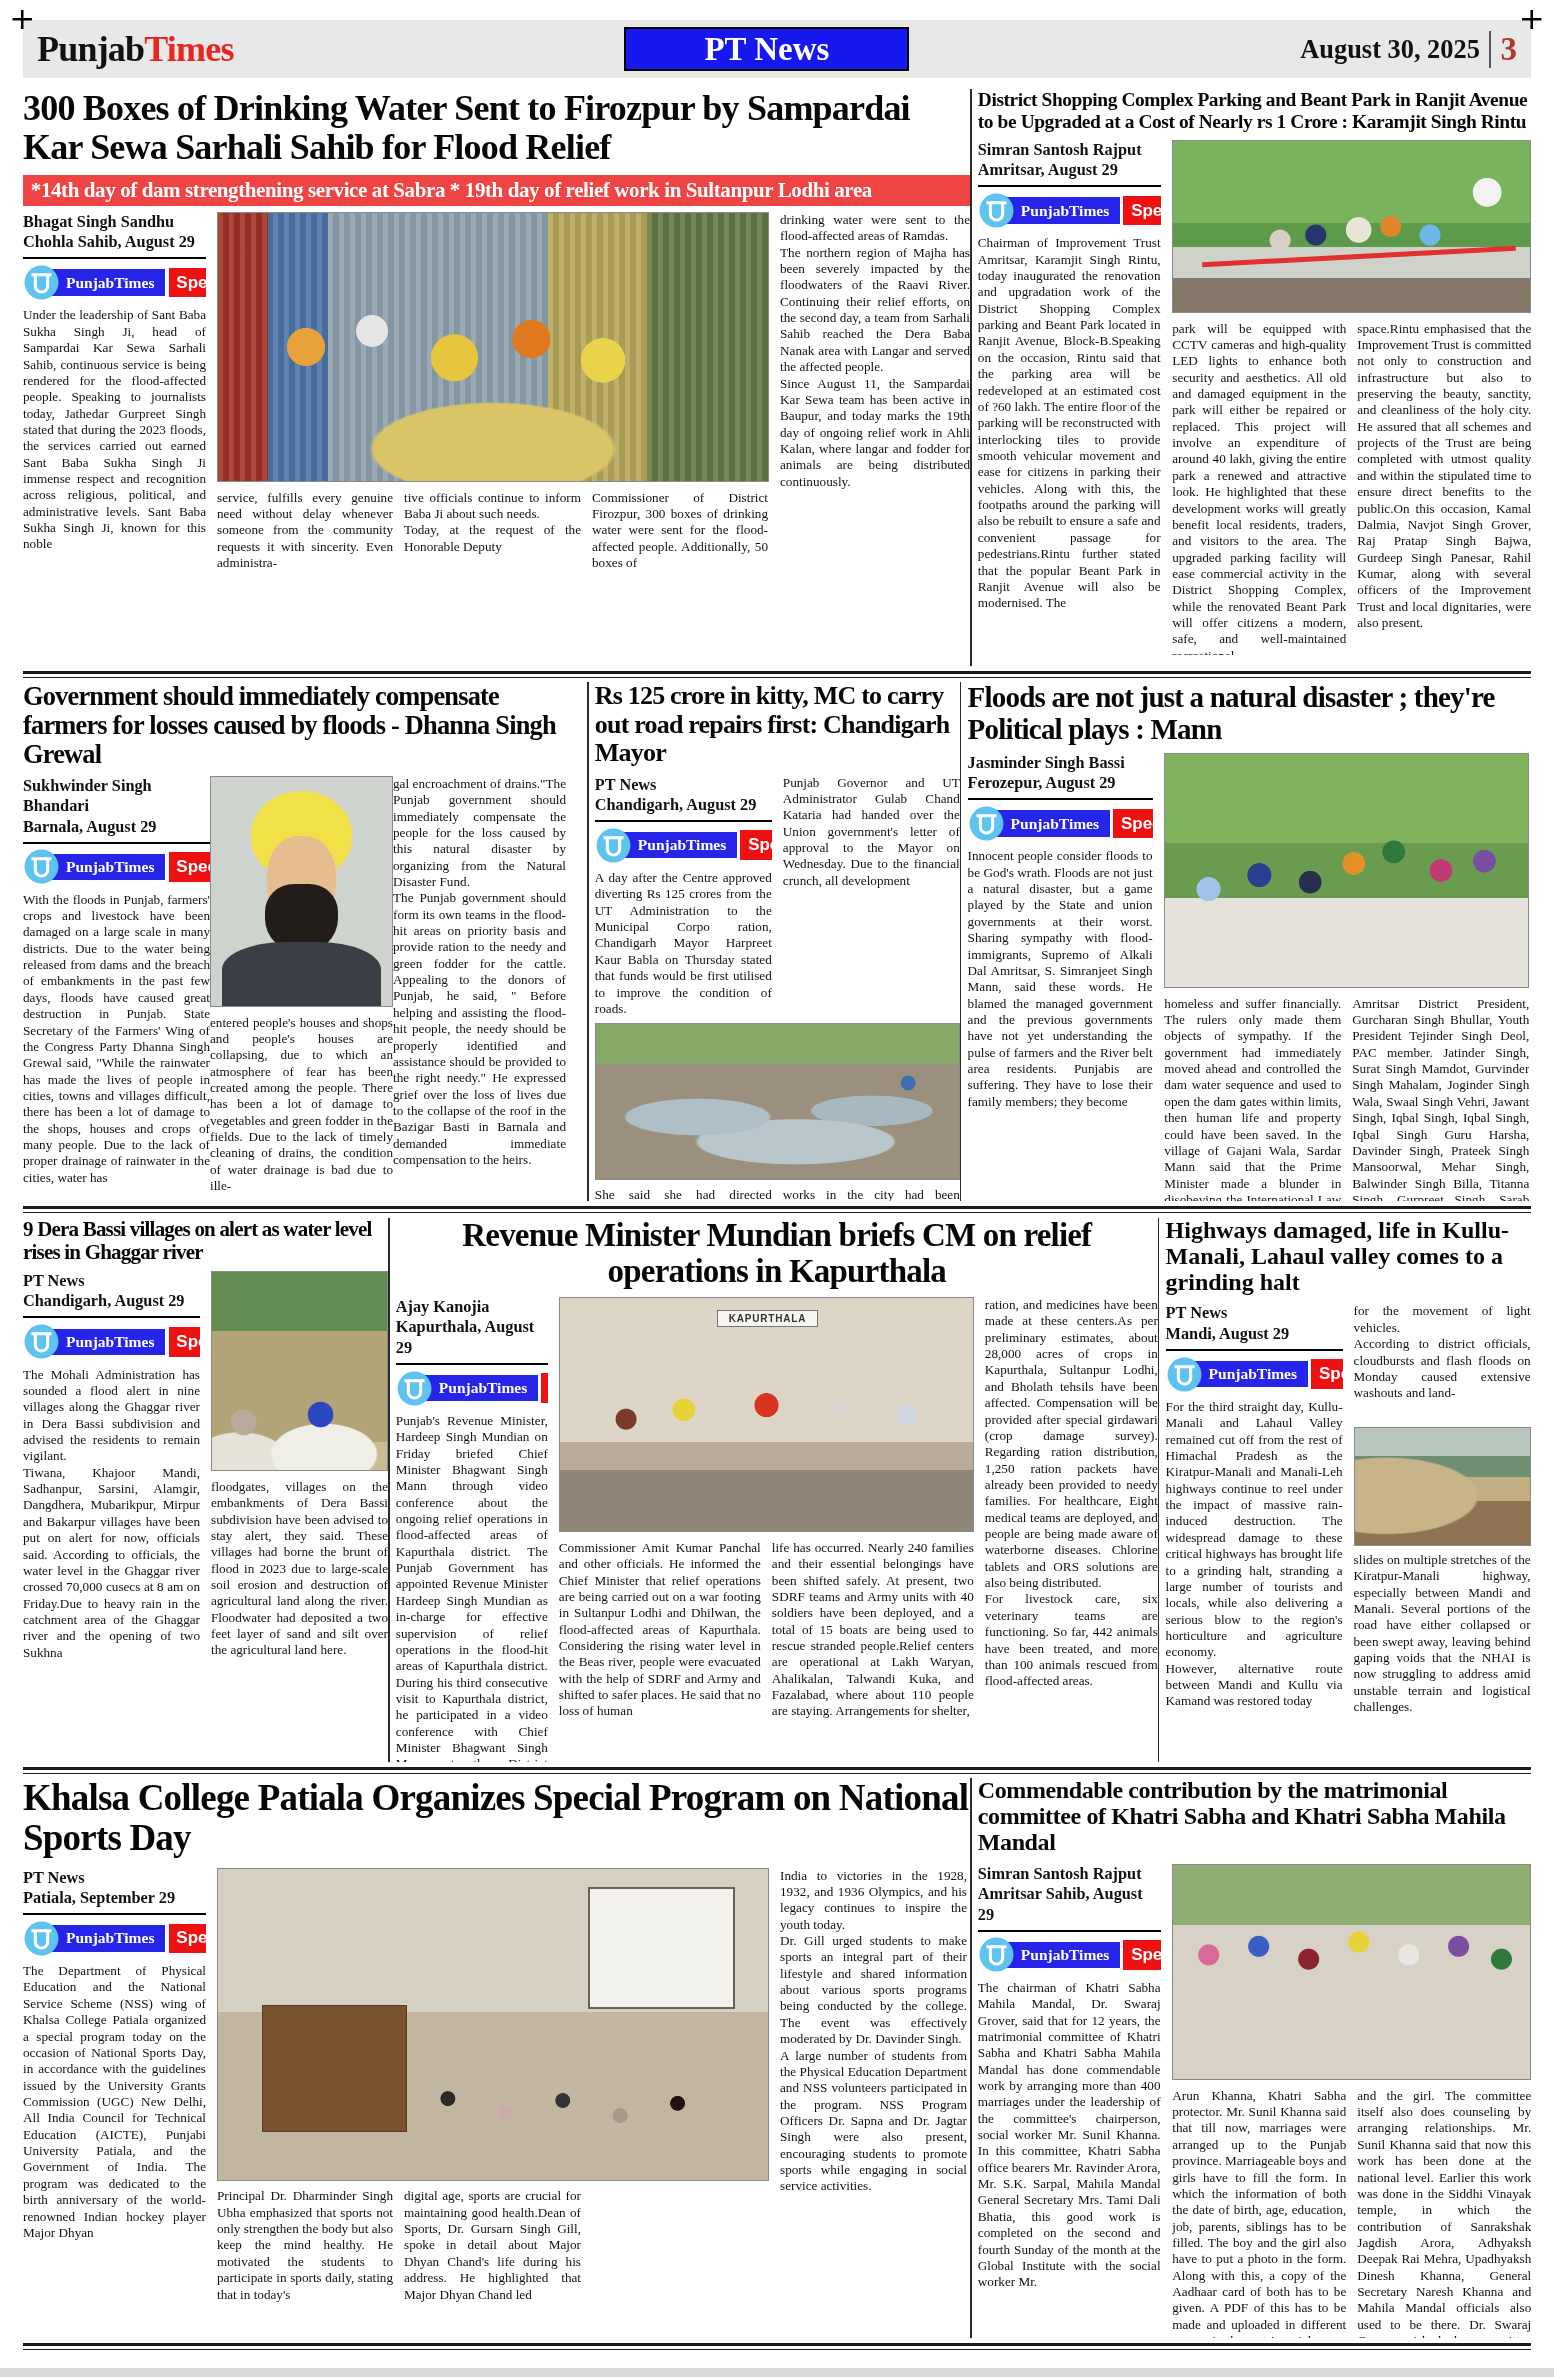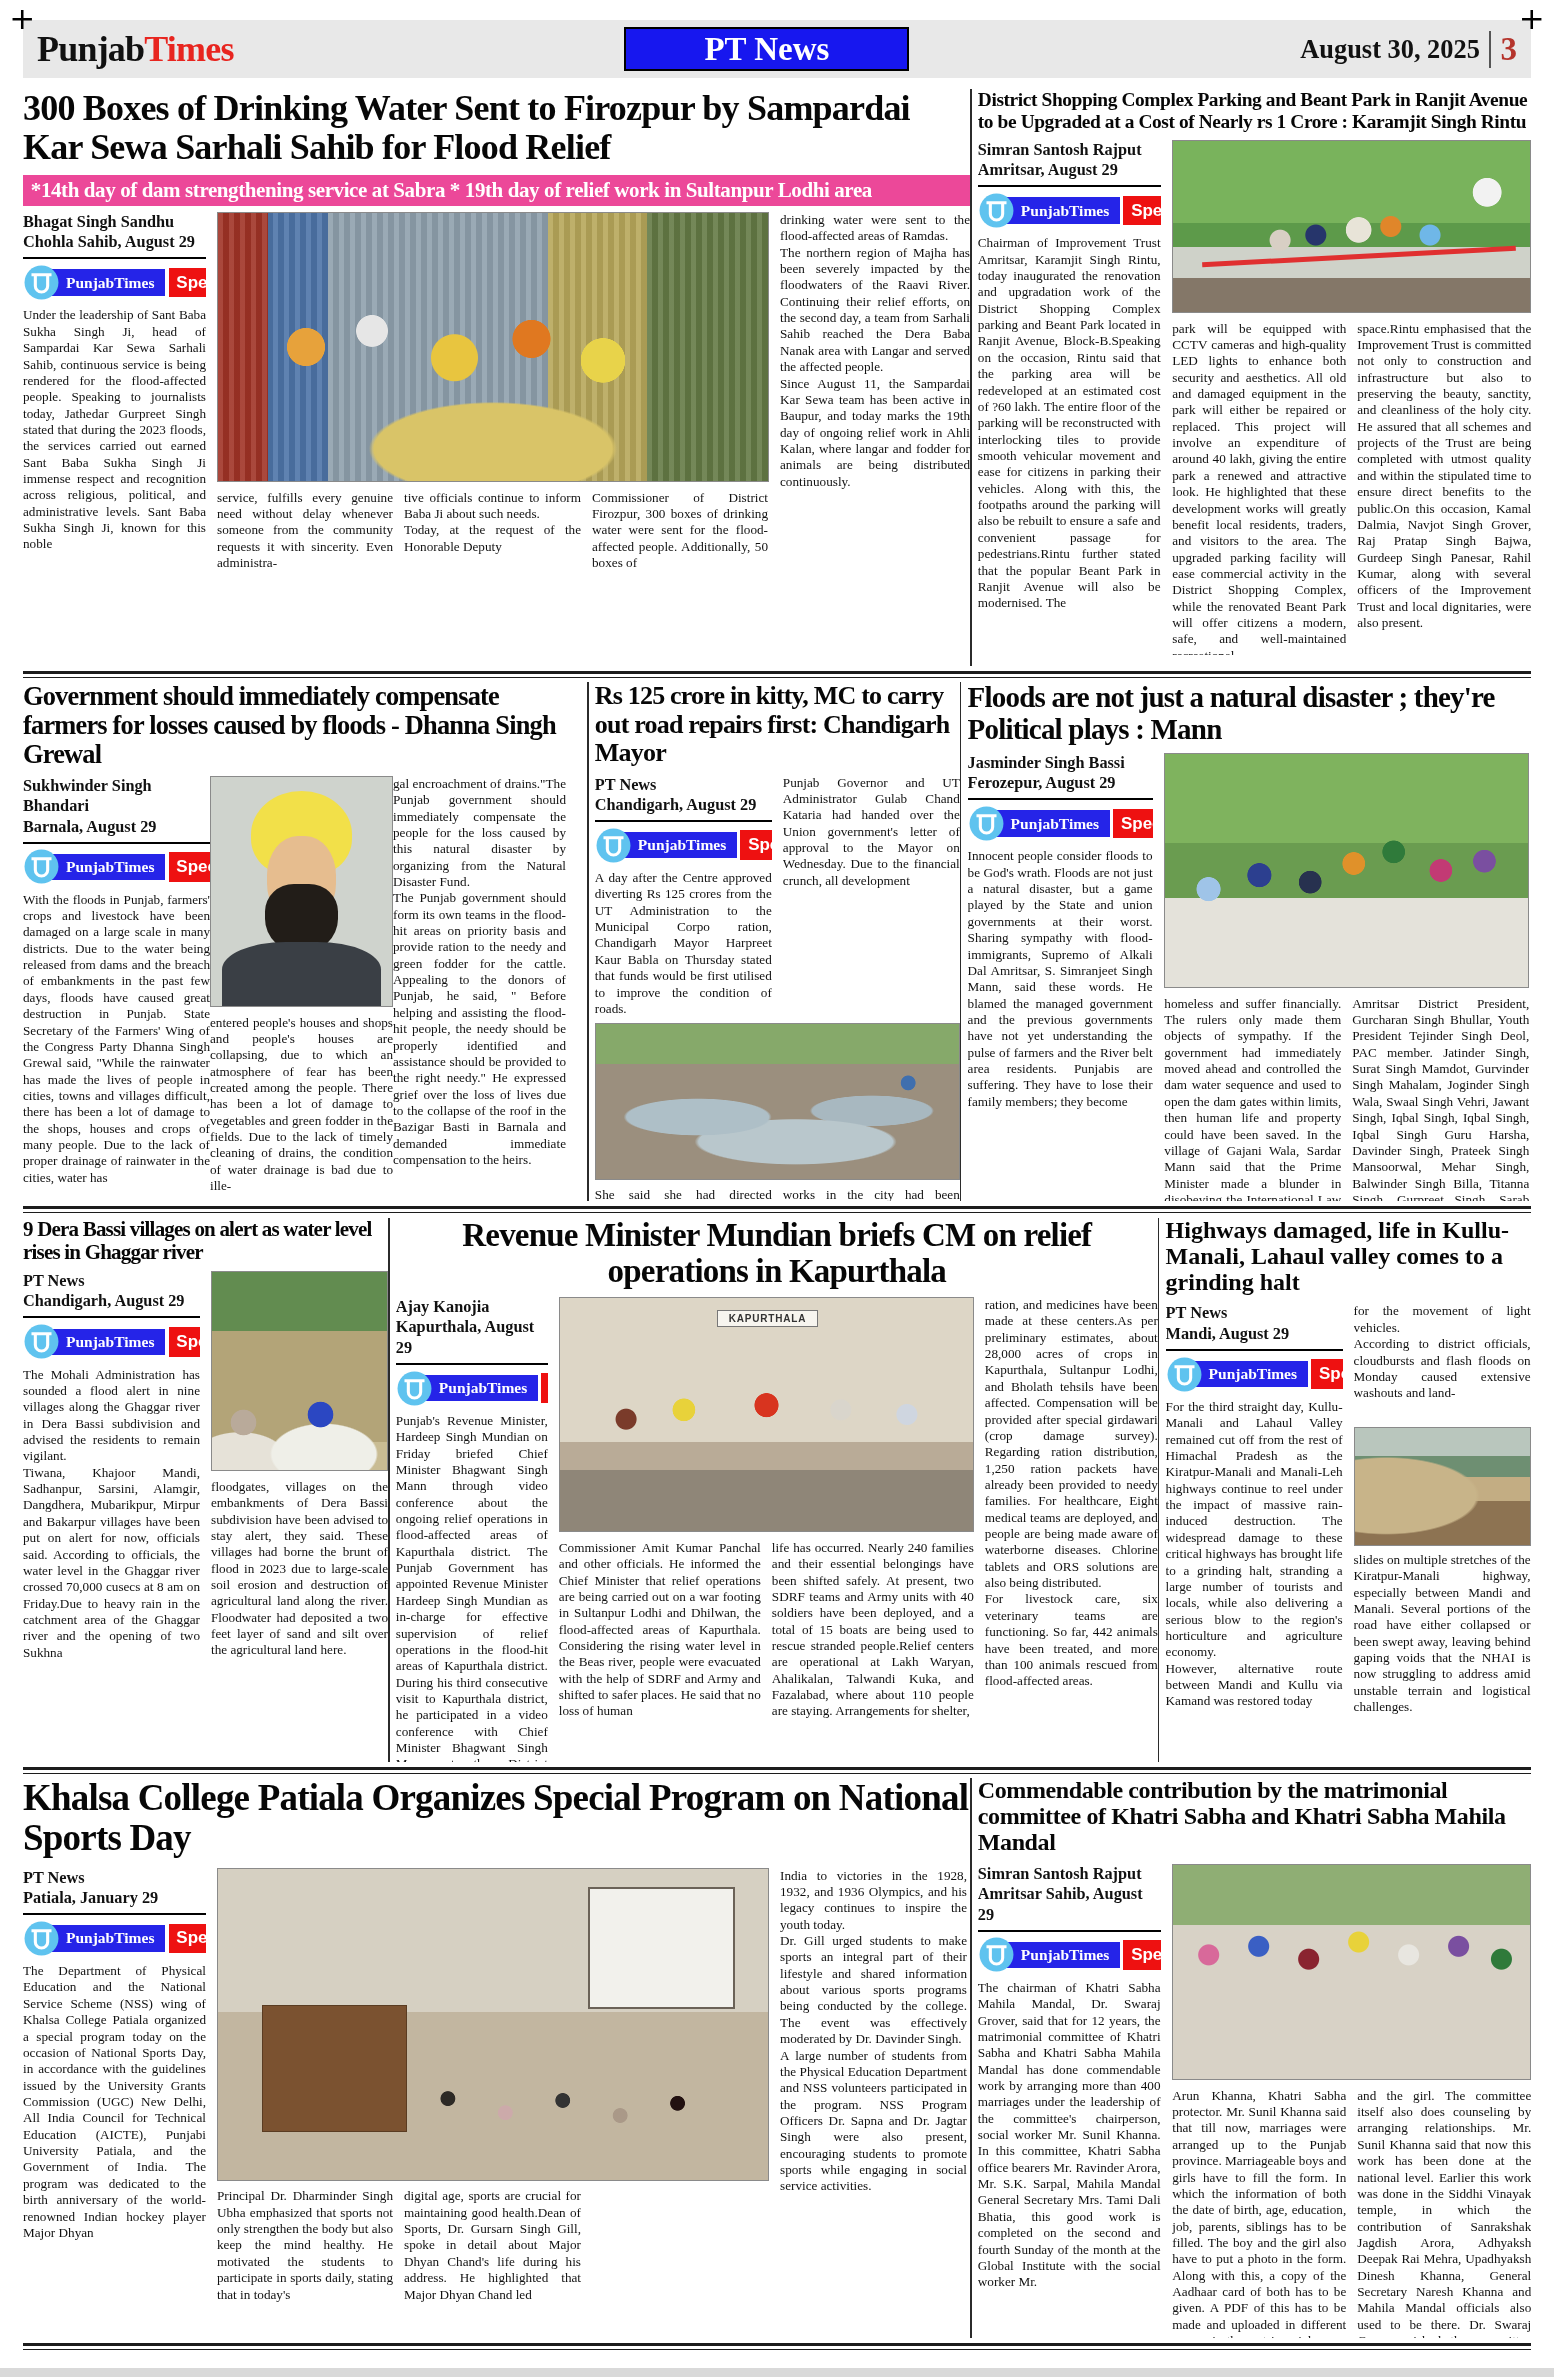--- a/index.html
+++ b/index.html
@@ -28,21 +28,21 @@
   .hl-a{font-size:36px;}
   .hl-b{font-size:19.4px;letter-spacing:-0.4px;line-height:1.15;}
   .hl-ml{font-size:26.4px;}
   .hl-mc{font-size:26px;}
   .hl-mr{font-size:29px;}
   .hl-ll{font-size:21px;}
   .hl-lc{font-size:33px;text-align:center;}
   .hl-lr{font-size:24px;letter-spacing:0;}
   .hl-bl{font-size:37px;}
   .hl-br{font-size:24px;letter-spacing:-0.4px;}
-  .subhead{background:#ec4899;color:#fff;font-weight:bold;font-size:21px;letter-spacing:-0.4px;
+  .subhead{background:#ef4444;color:#fff;font-weight:bold;font-size:21px;letter-spacing:-0.4px;
            padding:3.1px 7.8px;margin:7.8px 0 6.2px 0;}
   .byline{border-bottom:2.3px solid #000;padding-bottom:4.7px;margin-bottom:7.8px;}
   .by-name,.by-place{font-weight:bold;font-size:16.3px;line-height:1.25;}
   .pt-badge{display:flex;align-items:center;height:31px;margin:3.1px 0 9.3px 0;position:relative;}
   .pt-circle{width:37px;height:37px;flex:0 0 37px;z-index:2;margin-right:-11px;}
   .pt-circle svg{width:37px;height:37px;display:block;}
   .pt-blue{background:#2524e8;color:#fff;font-size:15.5px;font-weight:bold;display:flex;align-items:center;
            justify-content:center;height:26.4px;padding:0 11px 0 17px;flex:1 1 auto;}
   .pt-red{background:#ee1111;color:#fff;font-family:"Liberation Sans",sans-serif;font-weight:bold;
           font-size:17px;display:flex;align-items:center;height:29.5px;padding:0 7.8px;margin-left:3.1px;}
@@ -420,21 +420,21 @@
 
   <div class="rule-double"></div>
 
   <div class="band inset clip" style="grid-template-columns:947px 7.8px 553px;height:560px;">
     <section>
       <h1 class="hl-bl">Khalsa College Patiala Organizes Special Program on National Sports Day</h1>
       <div style="display:flex;gap:11px;margin-top:9.3px;">
         <div style="width:183px;" class="clip">
           <div class="byline">
             <div class="by-name">PT News</div>
-            <div class="by-place">Patiala, January 29</div>
+            <div class="by-place">Patiala, September 29</div>
           </div>
           <div class="pt-badge">
             <span class="pt-circle">
                 <svg viewBox="0 0 24 24">
                   <circle cx="12" cy="12" r="11" fill="#5fc3ef"></circle>
                   <path d="M5.5 7h13 M8 7v7.2a4 4 0 0 0 8 0V7" stroke="#fff" stroke-width="2" fill="none"></path>
                 </svg>
               </span>
             <span class="pt-blue">PunjabTimes</span>
             <span class="pt-red">Special</span>

